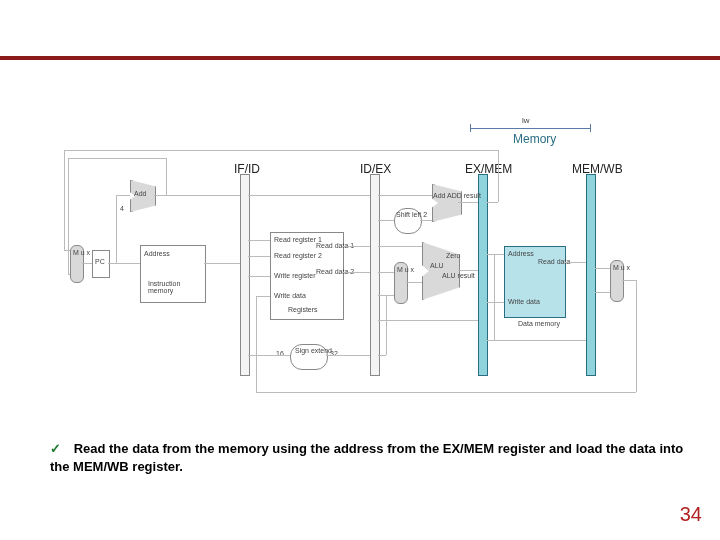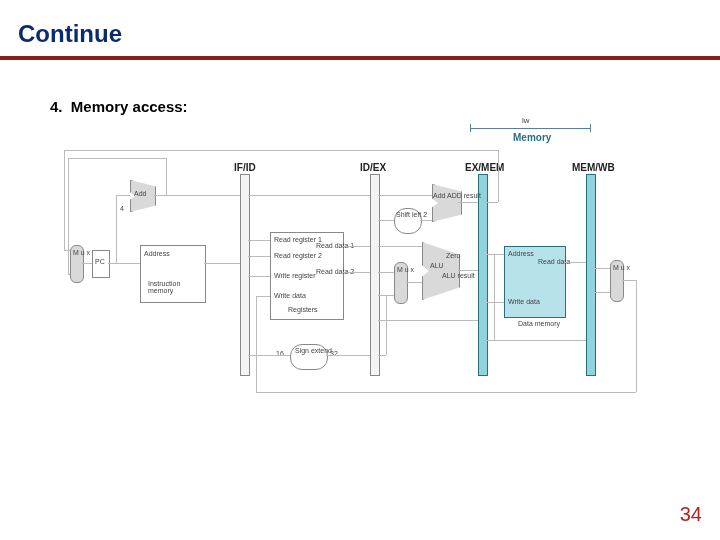--- a/index.html
+++ b/index.html
@@ -6,47 +6,42 @@
   .slide{position:relative;width:720px;height:540px}
   .title{position:absolute;left:18px;top:20px;font-size:24px;font-weight:bold;color:#0b2b70}
   .hr{position:absolute;left:0;top:56px;width:720px;height:4px;background:#8b1a1a}
   .h4{position:absolute;left:50px;top:98px;font-size:15px;font-weight:bold;color:#000}
   .bullet{position:absolute;left:50px;top:440px;right:24px;font-size:13px;font-weight:bold;color:#000;line-height:1.35}
   .bullet .chk{display:inline-block;width:20px;color:#1d7a2d}
   .pagenum{position:absolute;right:18px;bottom:14px;font-size:20px;color:#b22222}
   
   .diagram{position:absolute;left:70px;top:150px;width:580px;height:260px}
   .lbl{position:absolute;font-size:7px;color:#444;white-space:nowrap}
-  .lblb{position:absolute;font-size:10px;font-weight:bold;color:#222;white-space:nowrap}
+  .lblb{position:absolute;font-size:12px;font-weight:normal;color:#222;white-space:nowrap}
   .reg{position:absolute;width:8px;background:#f4f4f5;border:1px solid #888}
   .regblue{position:absolute;width:8px;background:#8fd3dc;border:1px solid #2a6e82}
   .block{position:absolute;background:#fff;border:1px solid #888}
   .datamem{position:absolute;background:#b7e2ea;border:1px solid #2a6e82}
   .mux{position:absolute;width:12px;background:#d9d9d9;border:1px solid #888;border-radius:6px}
   .alu{position:absolute;background:#d9d9d9;border:1px solid #888}
   .wire{position:absolute;background:#bbb}
   .hwire{height:1px}
   .vwire{width:1px}
   
   .topwire{position:absolute;background:#5a7aa8;height:1px}
   .tick{position:absolute;width:1px;height:8px;background:#5a7aa8}
   .anno{position:absolute;font-size:8px;color:#444}
-  .anno2{position:absolute;font-size:10px;font-weight:bold;color:#2a6e82}
+  .anno2{position:absolute;font-size:12px;font-weight:normal;color:#2a6e82}
 </style>
 </head>
 <body>
 <div class="slide">
 
-  <div class="title">Continue</div>
   <div class="hr"></div>
 
-  <div class="h4">
-    <span>4.</span>
-    &nbsp;<span>Memory access:</span>
-  </div>
 
   <div class="diagram">
 
     <div class="topwire" style="left:400px;top:-22px;width:120px"></div>
     <div class="tick" style="left:400px;top:-26px"></div>
     <div class="tick" style="left:520px;top:-26px"></div>
     <div class="anno" style="left:452px;top:-34px">lw</div>
     <div class="anno2" style="left:443px;top:-18px">Memory</div>
 
     <div class="lblb" style="left:164px;top:12px">IF/ID</div>
@@ -164,16 +159,20 @@
     <div class="wire vwire" style="left:-6px;top:0px;height:100px"></div>
     <div class="wire hwire" style="left:-6px;top:100px;width:6px"></div>
 
     <div class="wire vwire" style="left:96px;top:8px;height:37px"></div>
     <div class="wire hwire" style="left:-2px;top:8px;width:98px"></div>
     <div class="wire vwire" style="left:-2px;top:8px;height:116px"></div>
     <div class="wire hwire" style="left:-2px;top:124px;width:2px"></div>
 
   </div>
 
+  <div class="bullet">
+    <span class="chk">✓</span>
+    <span>Read the data from the memory using the address from the EX/MEM register and load the data into the MEM/WB register.</span>
+  </div>
 
   <div class="pagenum">34</div>
 
 </div>
 
 </body></html>

